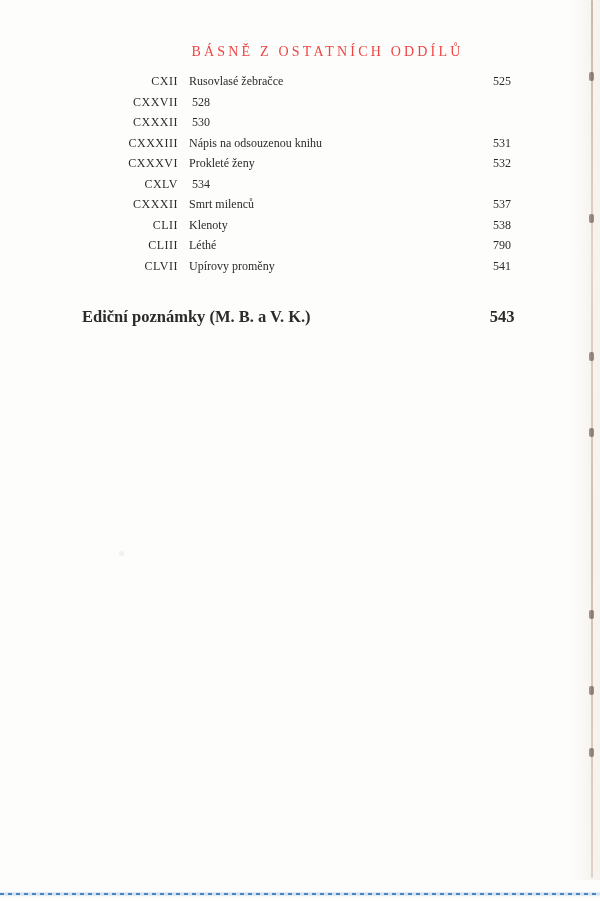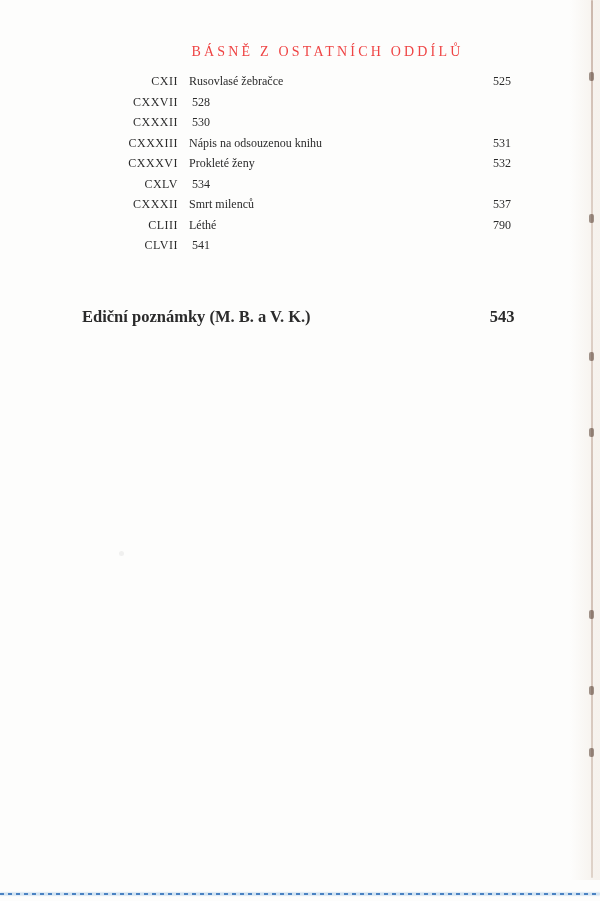--- a/index.html
+++ b/index.html
@@ -131,26 +131,32 @@
   <div class="row">
     <span class="num">CXLV</span>
     <span class="pageno">534</span>
   </div>
   <div class="row">
     <span class="num">CXXXII</span>
     <span class="title">Smrt milenců</span>
     <span class="pageno">537</span>
   </div>
   <div class="row">
+    <span class="num">CLII</span>
+    <span class="title">Klenoty</span>
+    <span class="pageno">538</span>
+  </div>
+  <div class="row">
     <span class="num">CLIII</span>
     <span class="title">Léthé</span>
     <span class="pageno">790</span>
   </div>
   <div class="row">
     <span class="num">CLVII</span>
+    <span class="title">Upírovy proměny</span>
     <span class="pageno">541</span>
   </div>
 </div>
 
 <div class="footer-entry">
   <span class="title">Ediční poznámky (M. B. a V. K.)</span>
   <span class="pageno">543</span>
 </div>
 
 <div class="speck"></div>

